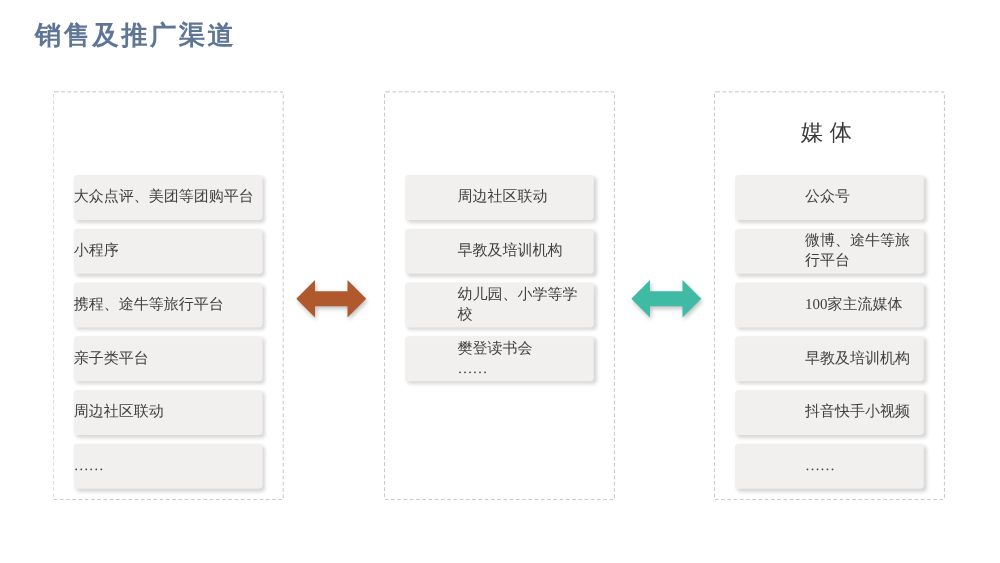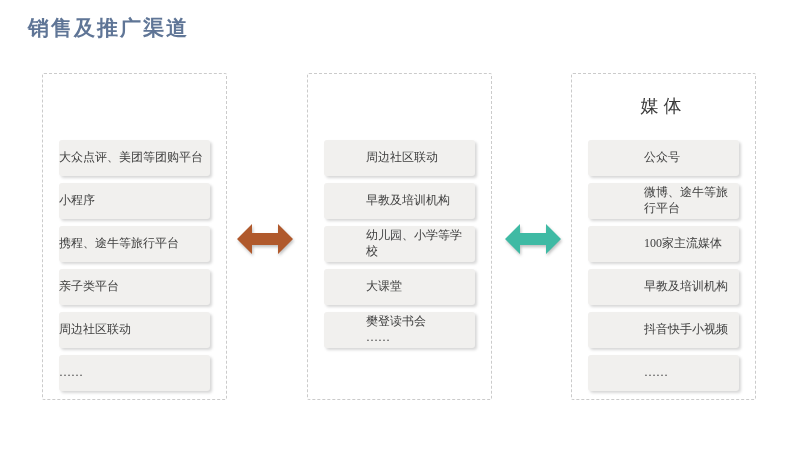--- a/index.html
+++ b/index.html
@@ -110,23 +110,20 @@
       <div class="item">
           <span class="item-text">周边社区联动</span>
         </div>
       <div class="item">
           <span class="item-text">早教及培训机构</span>
         </div>
       <div class="item">
           <span class="item-text">幼儿园、小学等学校</span>
         </div>
       <div class="item">
-          <span class="item-text">大课堂</span>
-        </div>
-      <div class="item">
           <span class="item-text">樊登读书会
 ……</span>
         </div>
     </div>
   </div>
 
   <svg class="arrow arrow-1" viewBox="0 0 56 32">
     <polygon points="0,16 15,1 15,10 41,10 41,1 56,16 41,31 41,22 15,22 15,31" fill="#3fbaa4"></polygon>
   </svg>
 

